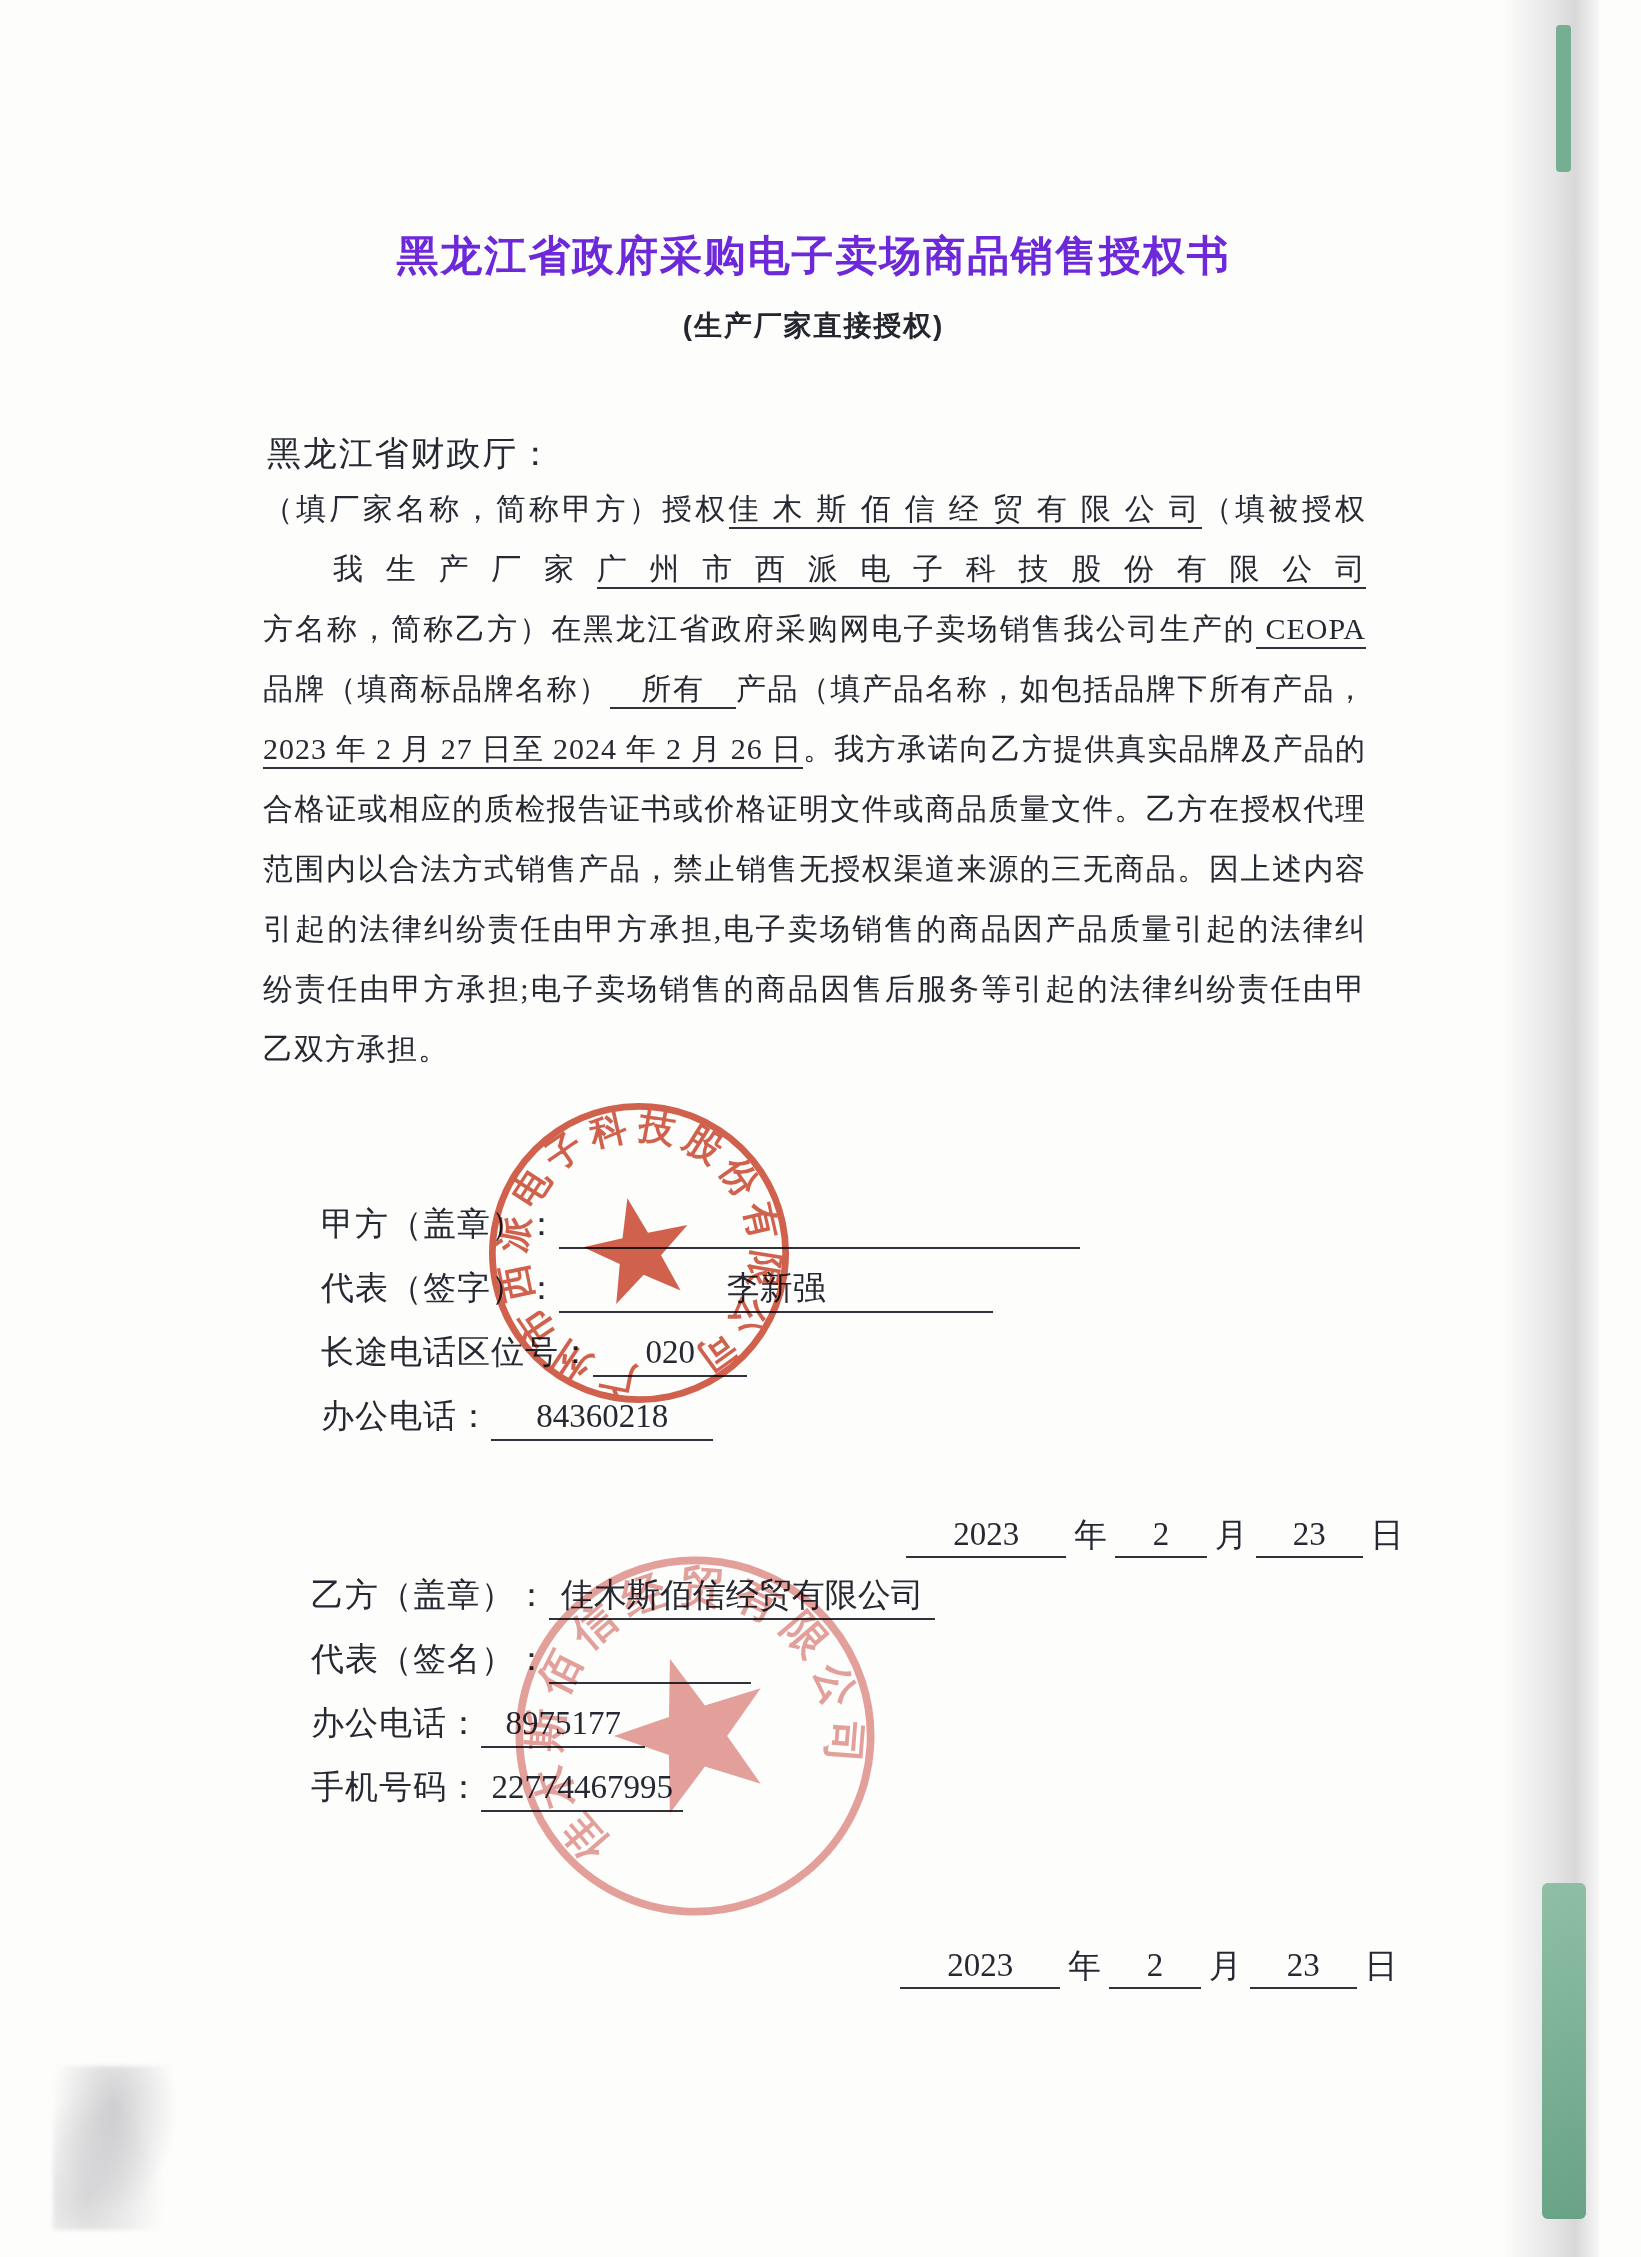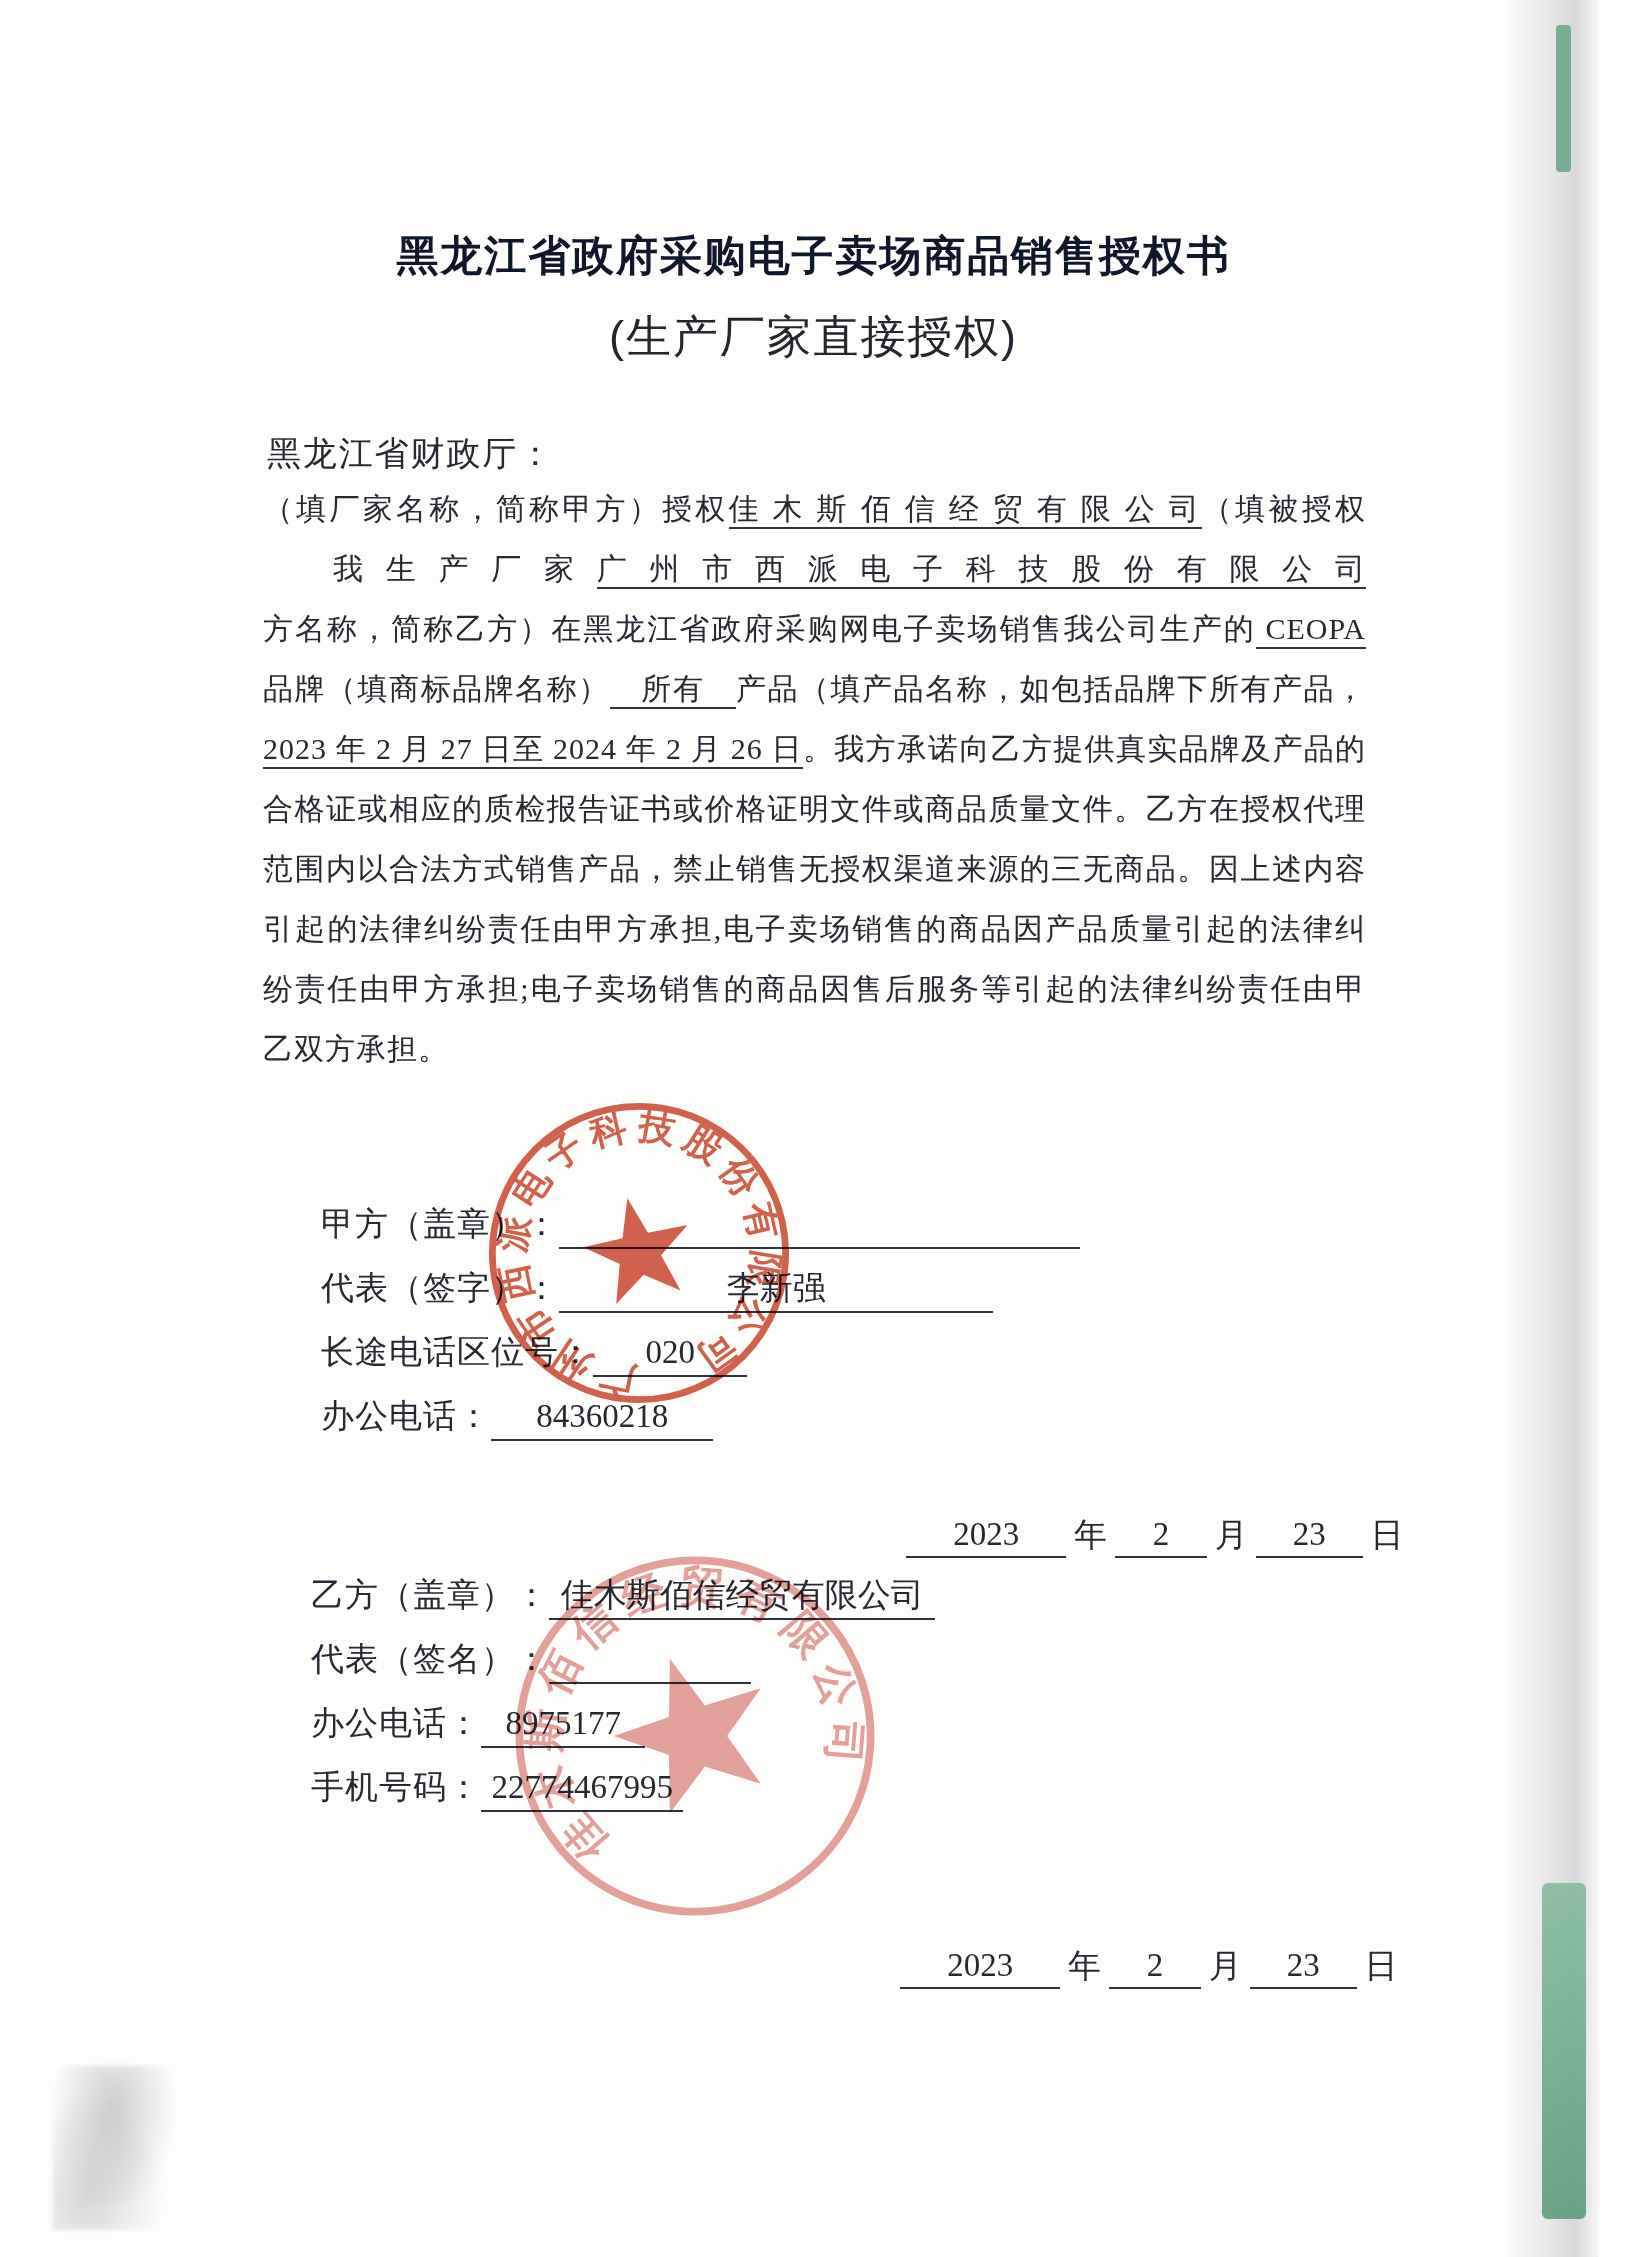--- a/index.html
+++ b/index.html
@@ -12,23 +12,23 @@
   .green-top{position:absolute;left:1556px;top:25px;width:14.5px;height:147px;background:#6aa98a;border-radius:3.9px;opacity:.9;}
   .green-bottom{position:absolute;left:1542px;top:1883px;width:44px;height:336px;
     background:linear-gradient(to bottom,#85bb9e,#5c9c7c);border-radius:5.8px;opacity:.9;}
   .smudge{position:absolute;left:53px;top:2066px;width:135px;height:164px;filter:blur(1.9px);
     background:radial-gradient(ellipse at 45% 25%, rgba(120,120,126,.35), transparent 60%),
                radial-gradient(ellipse at 25% 80%, rgba(120,120,126,.28), transparent 55%);}
 
   .doc{position:absolute;left:263px;top:0;width:1103px;height:2257px;}
 
   .title{position:absolute;top:228px;left:-58px;width:1217px;text-align:center;
-    font-family:"Liberation Sans",sans-serif;font-weight:700;font-size:42px;letter-spacing:1.9px;color:#0f172a;}
+    font-family:"Liberation Sans",sans-serif;font-weight:700;font-size:42px;letter-spacing:1.9px;color:#6d28d9;}
   .subtitle{position:absolute;top:307px;left:-58px;width:1217px;text-align:center;
-    font-family:"Liberation Sans",sans-serif;font-weight:400;font-size:45px;letter-spacing:1.9px;color:#24262e;}
+    font-family:"Liberation Sans",sans-serif;font-weight:700;font-size:28px;letter-spacing:1.9px;color:#24262e;}
 
   .salutation{position:absolute;top:431px;left:3.9px;font-size:34px;letter-spacing:1.9px;}
 
   .bodytext{position:absolute;top:479px;left:0;width:1103px;}
   .bline{height:60px;line-height:60px;font-size:30px;letter-spacing:1px;}
   .bline.jl{text-align:justify;text-align-last:justify;}
   .bline.indent{text-indent:70px;}
   .u{border-bottom:2.9px solid #2f323a;padding-bottom:1.9px;}
 
   .party{position:absolute;font-size:33px;}

